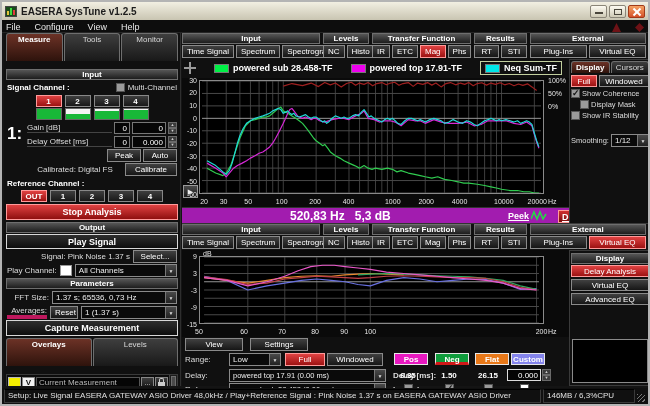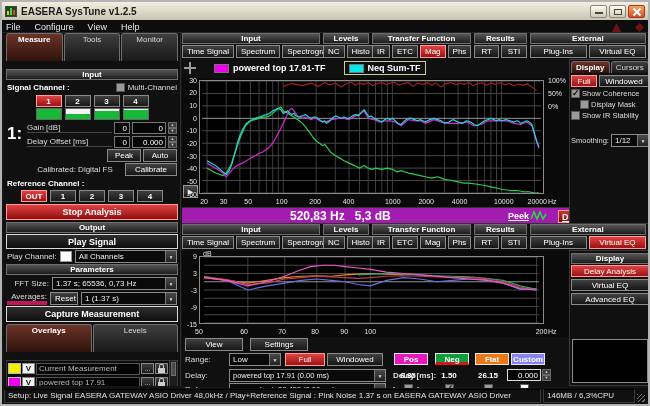--- a/index.html
+++ b/index.html
@@ -242,20 +242,24 @@
         <span class="chbtn">1</span>
         <span class="chbtn">2</span>
         <span class="chbtn">3</span>
         <span class="chbtn">4</span>
       </div>
 
     <div class="stop">Stop Analysis</div>
     <div class="hdr">Output</div>
     <div class="bigbtn">Play Signal</div>
 
+    <div class="row">
+      <span class="slbl" style="flex:1">Signal: Pink Noise  1.37 s</span>
+      <span class="btn" style="width:44px">Select...</span>
+    </div>
 
     <div class="row">
       <span class="slbl">Play Channel:</span>
       <span class="swatch" style="background:#fff"></span>
       <span class="dd grow1">All Channels</span>
     </div>
 
     <div class="hdr">Parameters</div>
 
     <div class="row" style="height:14px">
@@ -342,20 +346,24 @@
           <div class="tb-hdr">External</div>
           <div class="tb-btns">
             <span class="btn">Plug-Ins</span>
             <span class="btn">Virtual EQ</span>
           </div>
         </div>
       </div>
 
     <div class="legend" id="legend">
       <span class="movei"></span>
+    <span class="lgi">
+          <span class="sw" style="background: rgb(0, 240, 70);"></span>
+          <span class="lb">powered sub 28.458-TF</span>
+        </span>
         <span class="lgi">
           <span class="sw" style="background: rgb(238, 0, 238);"></span>
           <span class="lb">powered top 17.91-TF</span>
         </span>
         <span class="lgi boxed">
           <span class="sw" style="background: rgb(0, 232, 232);"></span>
           <span class="lb">Neq Sum-TF</span>
         </span>
       </div>
 

